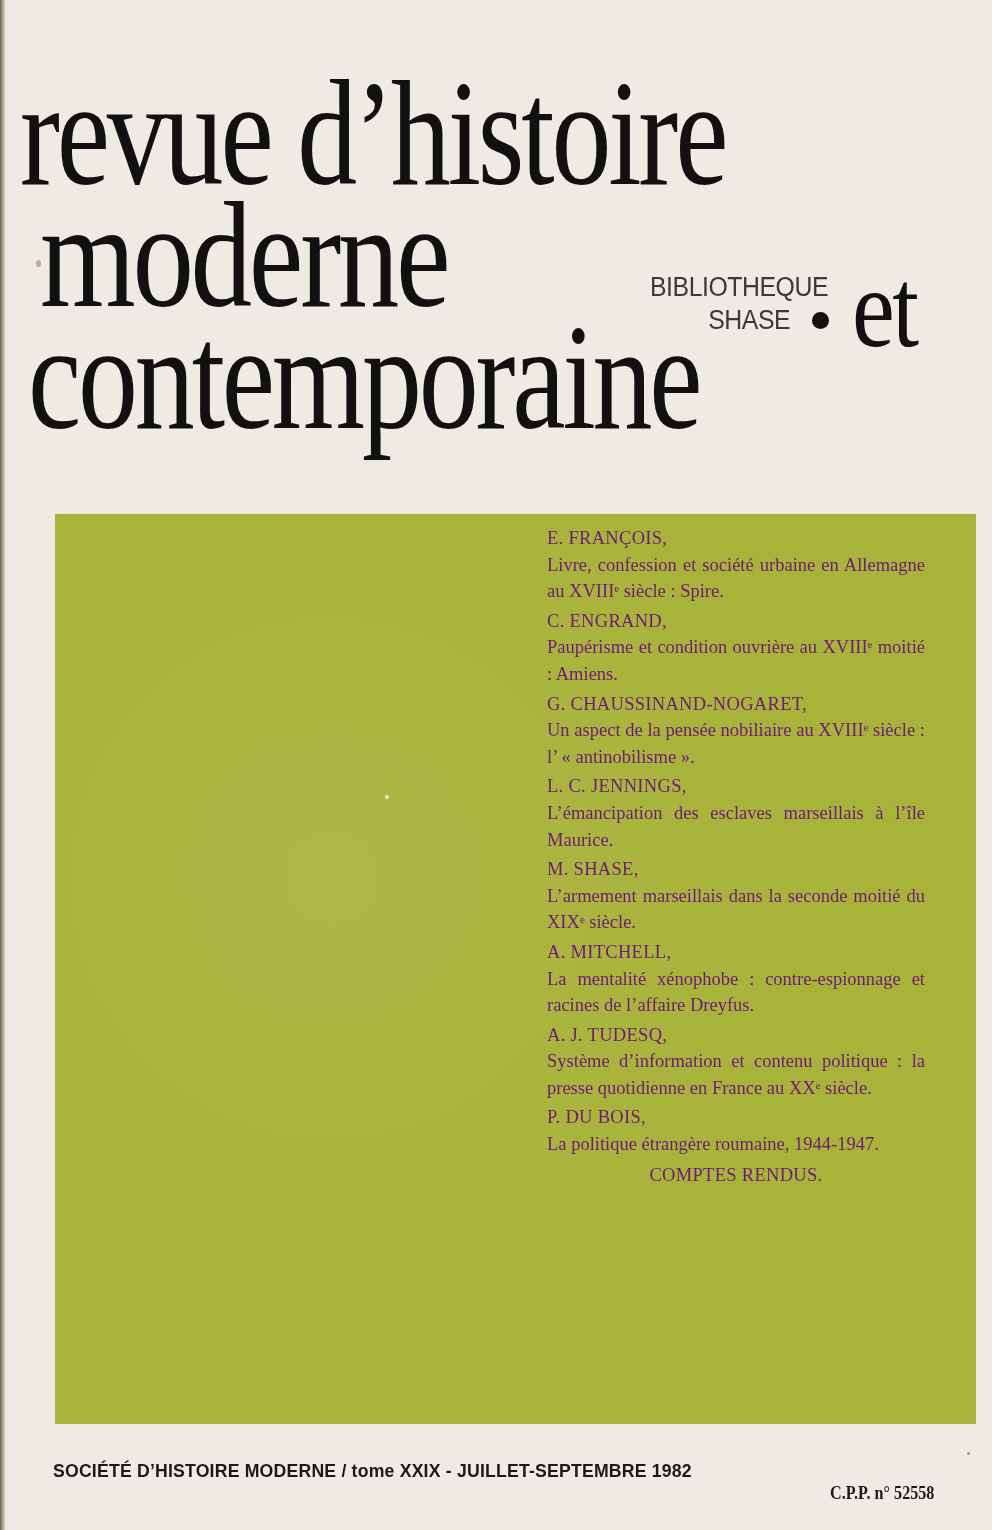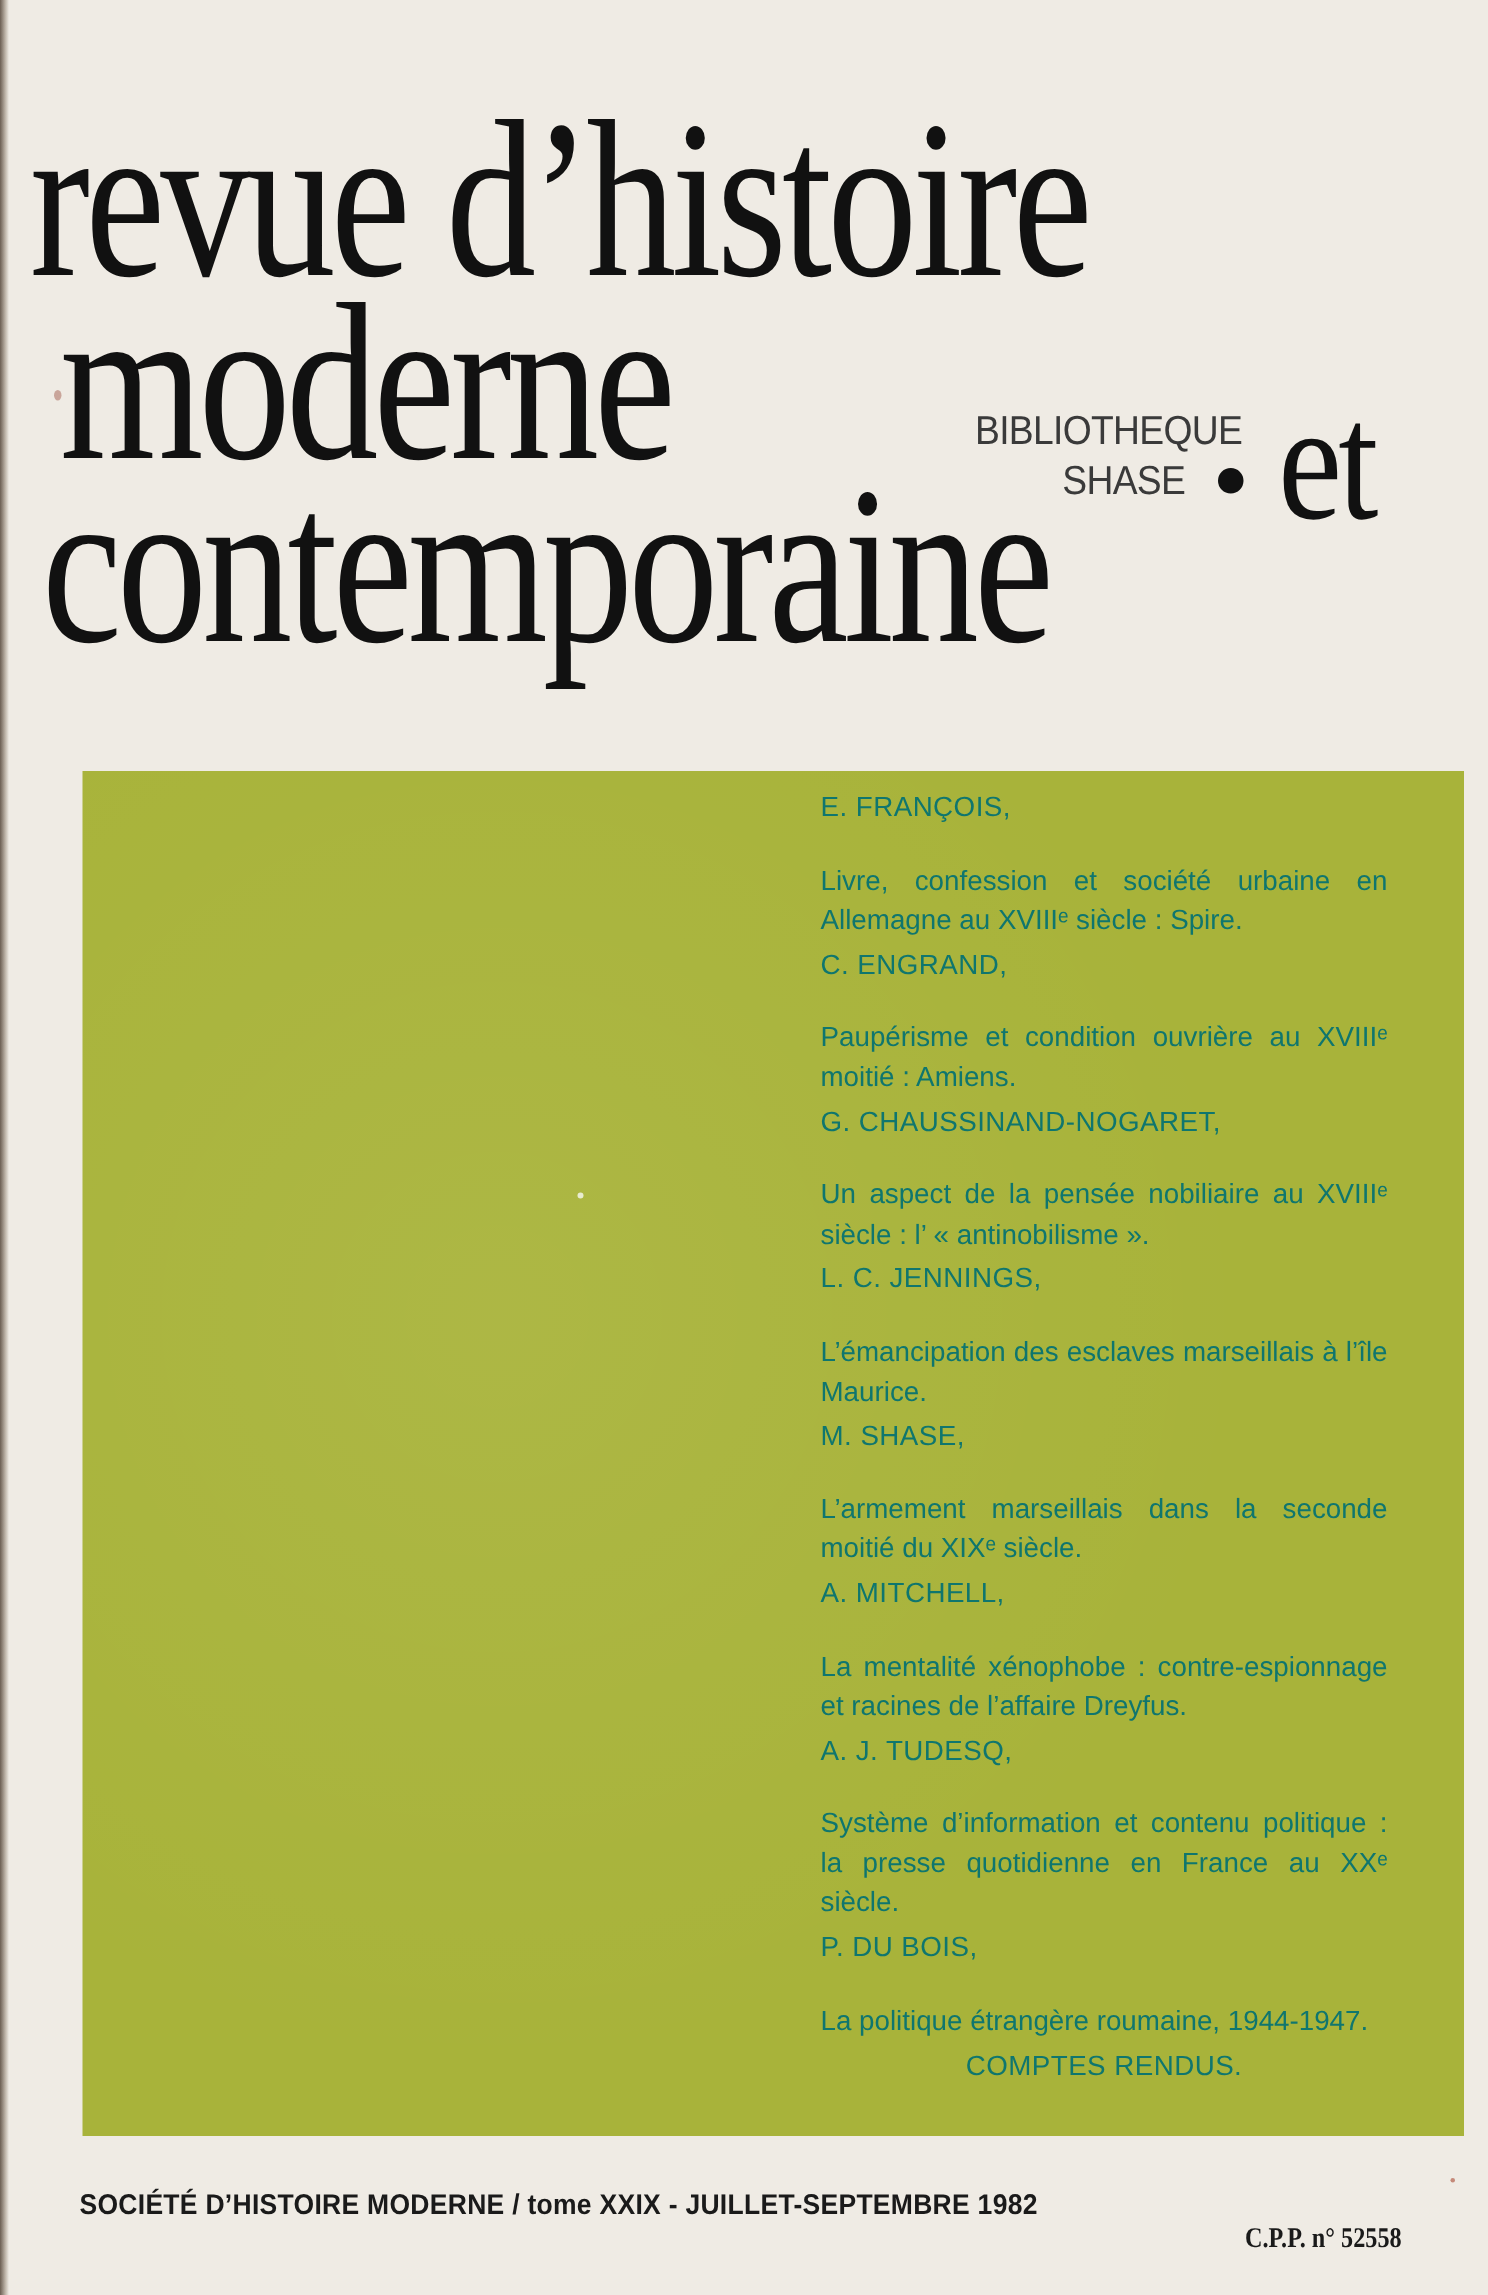--- a/index.html
+++ b/index.html
@@ -87,37 +87,36 @@
       position: absolute;
       left: 55px; top: 514px;
       width: 921px; height: 910px;
       background: #a8b33a;
       background-image: radial-gradient(circle at 30% 40%, rgba(255,255,240,0.06), rgba(0,0,0,0) 60%);
     }
     .contents {
       position: absolute;
       left: 547px; top: 525px;
       width: 378px;
-      font-family: Liberation Sans, sans-serif;
+      font-family: Liberation Serif, serif;
       font-size: 18.5px;
       line-height: 26.6px;
-      color: #0f766e;
+      color: #701a75;
     }
     .entry {
       margin-bottom: 3px;
     }
     .author {
       display: block;
       letter-spacing: 0.3px;
     }
     .article-title {
       display: block;
       text-align: justify;
       text-align-last: left;
-      margin-top: 22px;
     }
     .closing {
       margin-top: 4px;
       letter-spacing: 0.3px;
       text-align: center;
     }
     .footer-line {
       position: absolute;
       left: 53px; top: 1460px;
       font-family: "Liberation Sans", sans-serif;

